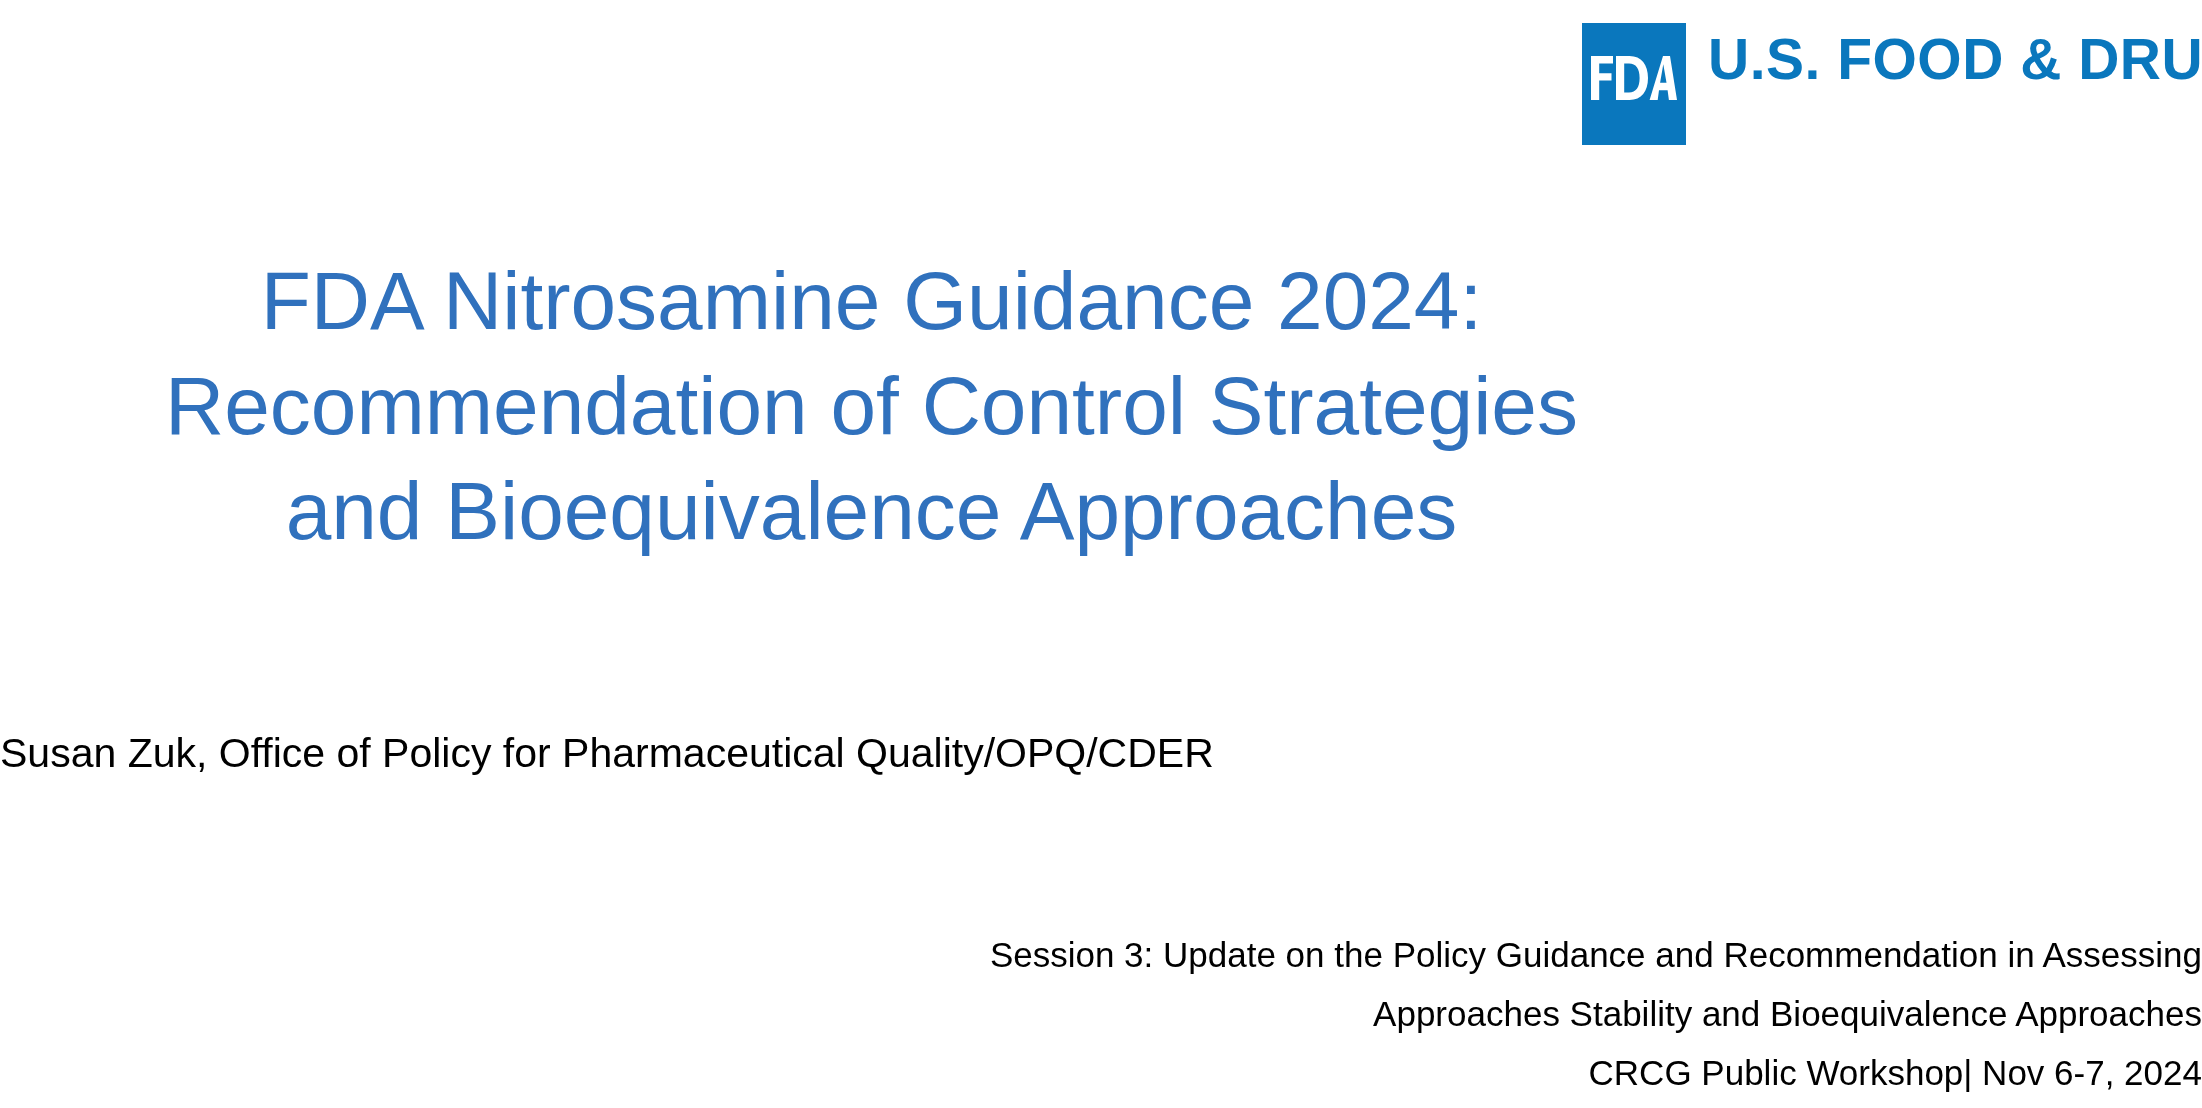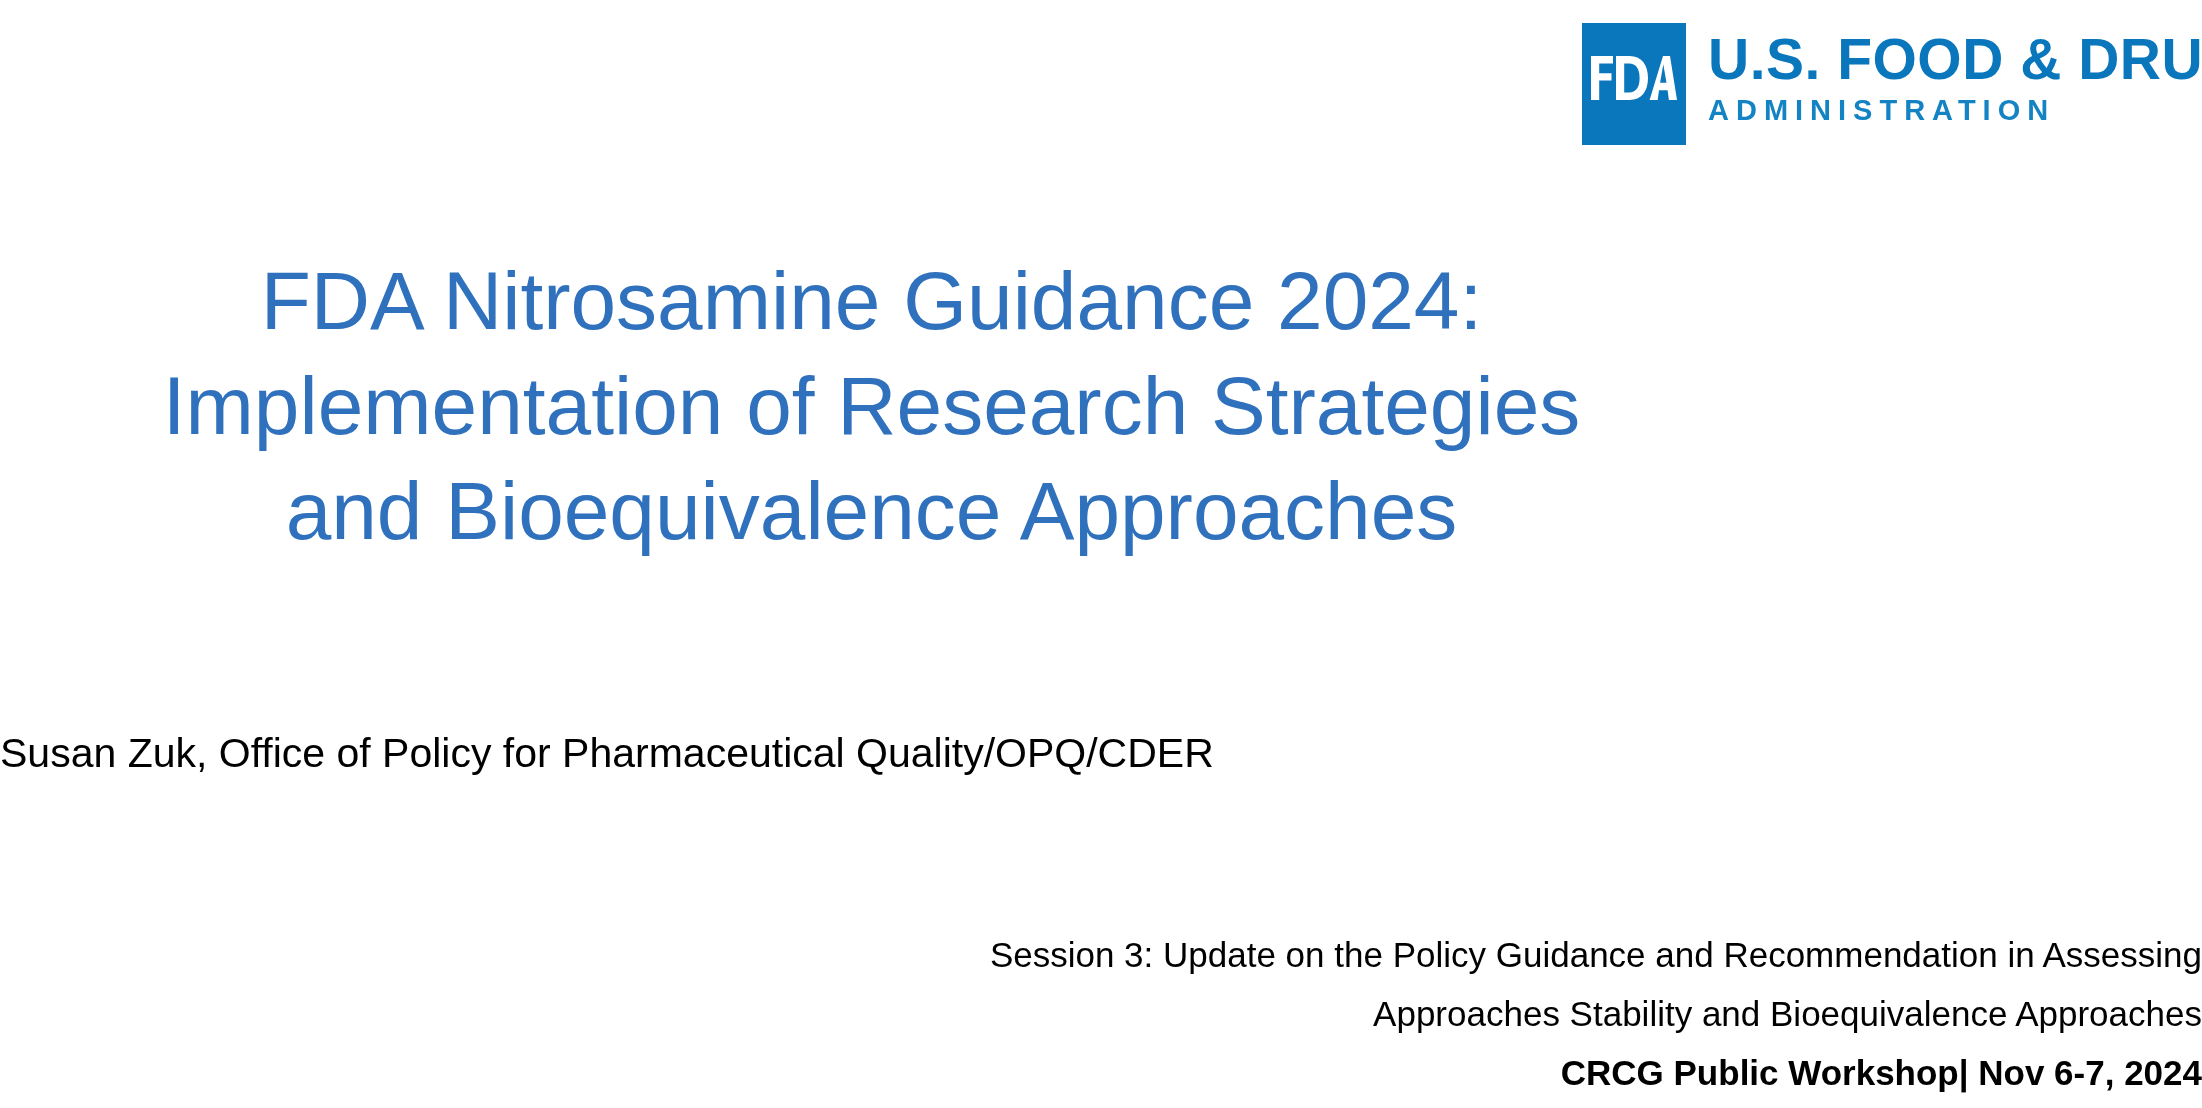--- a/index.html
+++ b/index.html
@@ -114,21 +114,21 @@
   }
   #session-block .session-line {
     color: #000000;
     font-family: "Liberation Sans", sans-serif;
     font-weight: normal;
     font-size: 35px;
     line-height: 59px;
     white-space: nowrap;
   }
   #session-block .session-line.bold {
-    font-weight: bold;
+    font-weight: normal;
     font-size: 35px;
     padding-left: 40px;
   }
 </style>
 </head>
 <body>
 
 <div id="slide">
 
   <div id="fda-logo">
@@ -142,28 +142,27 @@
                                  M33.2,7.6 V36.4 H38.0 C45.0,36.4 48.6,31.3 48.6,22
                                  C48.6,12.7 45.0,7.6 38.0,7.6 Z"></path>
 
         <path fill="#ffffff" d="M72.0,0 H79.0 L86,44 H77.9 L76.6,34.2 H68.0 L66.7,44 H58.6 Z
                                  M69.1,26.8 H75.5 L72.3,8.2 Z"></path>
       </svg>
     </div>
 
     <div id="fda-wordmark">
       <div id="fda-line1">U.S. FOOD &amp; DRUG</div>
-      <div id="fda-line2">ADMINISTRATION</div>
     </div>
 
   </div>
 
   <div id="title-block">
     <div class="title-line">FDA Nitrosamine Guidance 2024:</div>
-    <div class="title-line">Implementation of Research Strategies</div>
+    <div class="title-line">Recommendation of Control Strategies</div>
     <div class="title-line">and Bioequivalence Approaches</div>
   </div>
 
   <div id="presenters-block">
     <div class="presenter-line">Susan Zuk, Office of Policy for Pharmaceutical Quality/OPQ/CDER</div>
   </div>
 
   <div id="session-block">
     <div class="session-line">Session 3: Update on the Policy Guidance and Recommendation in Assessing</div>
     <div class="session-line">Approaches Stability and Bioequivalence Approaches</div>

